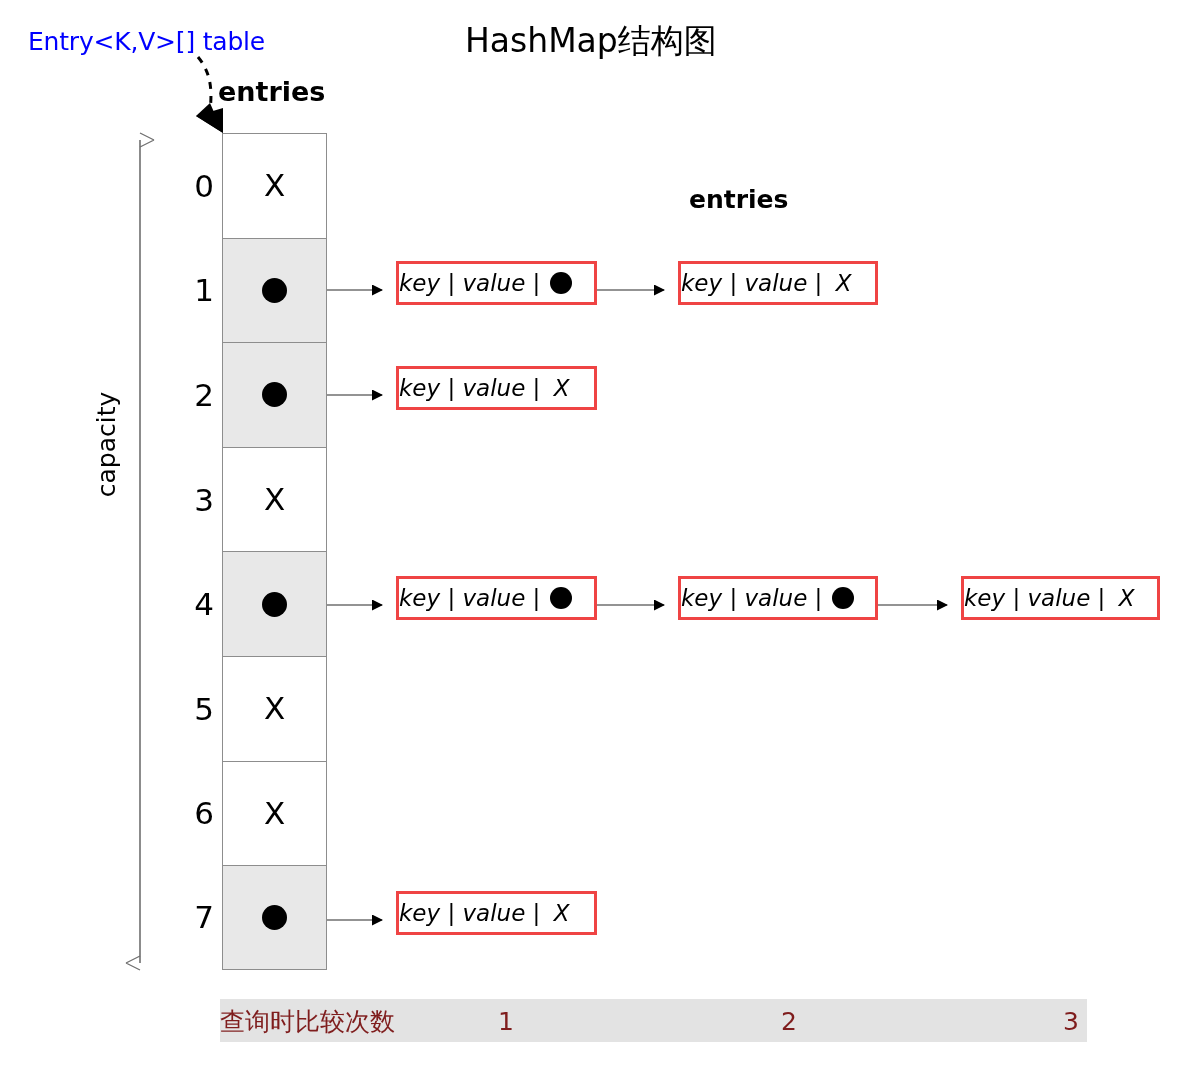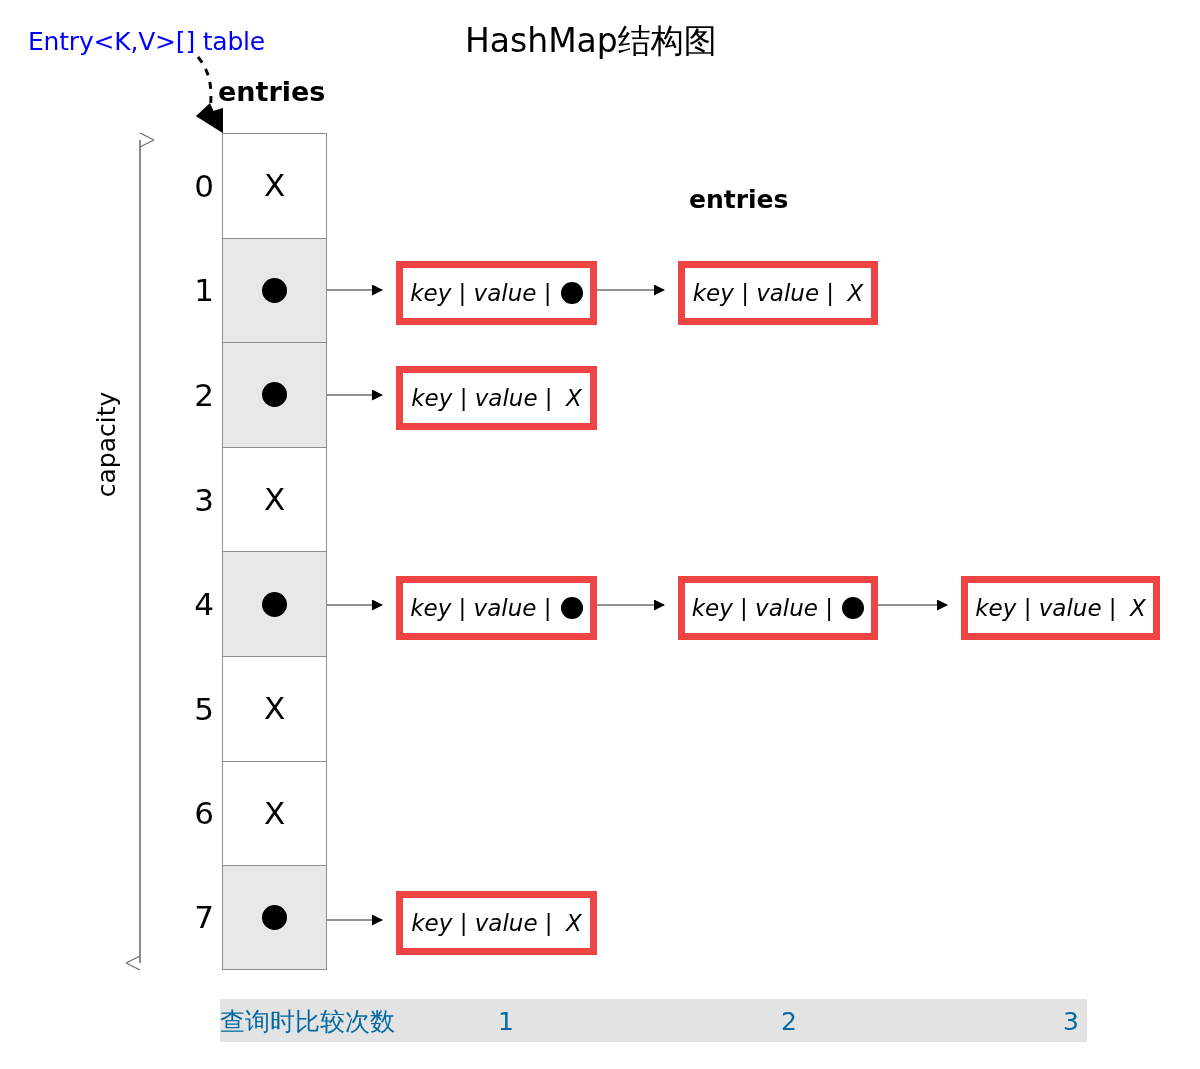--- a/index.html
+++ b/index.html
@@ -65,24 +65,24 @@
   .bucket-index{
     position:absolute;right:112px;top:50%;
     transform:translateY(-50%);
     font-size:31px;color:#000;
   }
 
   
   .entry-box{
     position:absolute;
     box-sizing:border-box;
-    height:64px;
-    border:7px solid #ef4444;
+    height:44px;
+    border:3px solid #ef4444;
     background:#ffffff;
-    display:flex;align-items:center;justify-content:center;
+    display:flex;align-items:center;
     gap:0px;
   }
   .entry-text{
     font-size:23px;font-style:italic;color:#000;
     white-space:pre;
   }
   .entry-dot{
     display:inline-block;
     width:22px;height:22px;border-radius:50%;background:#000;
     margin-left:2px;
@@ -94,21 +94,21 @@
   }
 
   
   #footer-band{
     position:absolute;left:220px;top:999px;
     width:867px;height:43px;
     background:#e3e3e3;
   }
   #footer-band .f-text{
     position:absolute;top:50%;transform:translateY(-50%);
-    font-size:25px;color:#0369a1;white-space:nowrap;
+    font-size:25px;color:#7f1d1d;white-space:nowrap;
   }
   #footer-label{left:0px;}
   #footer-n1{left:278px;}
   #footer-n2{left:561px;}
   #footer-n3{left:843px;}
 
   svg.overlay{position:absolute;left:0;top:0;width:1200px;height:1069px;
     pointer-events:none;overflow:visible;}
 </style>
 </head>

